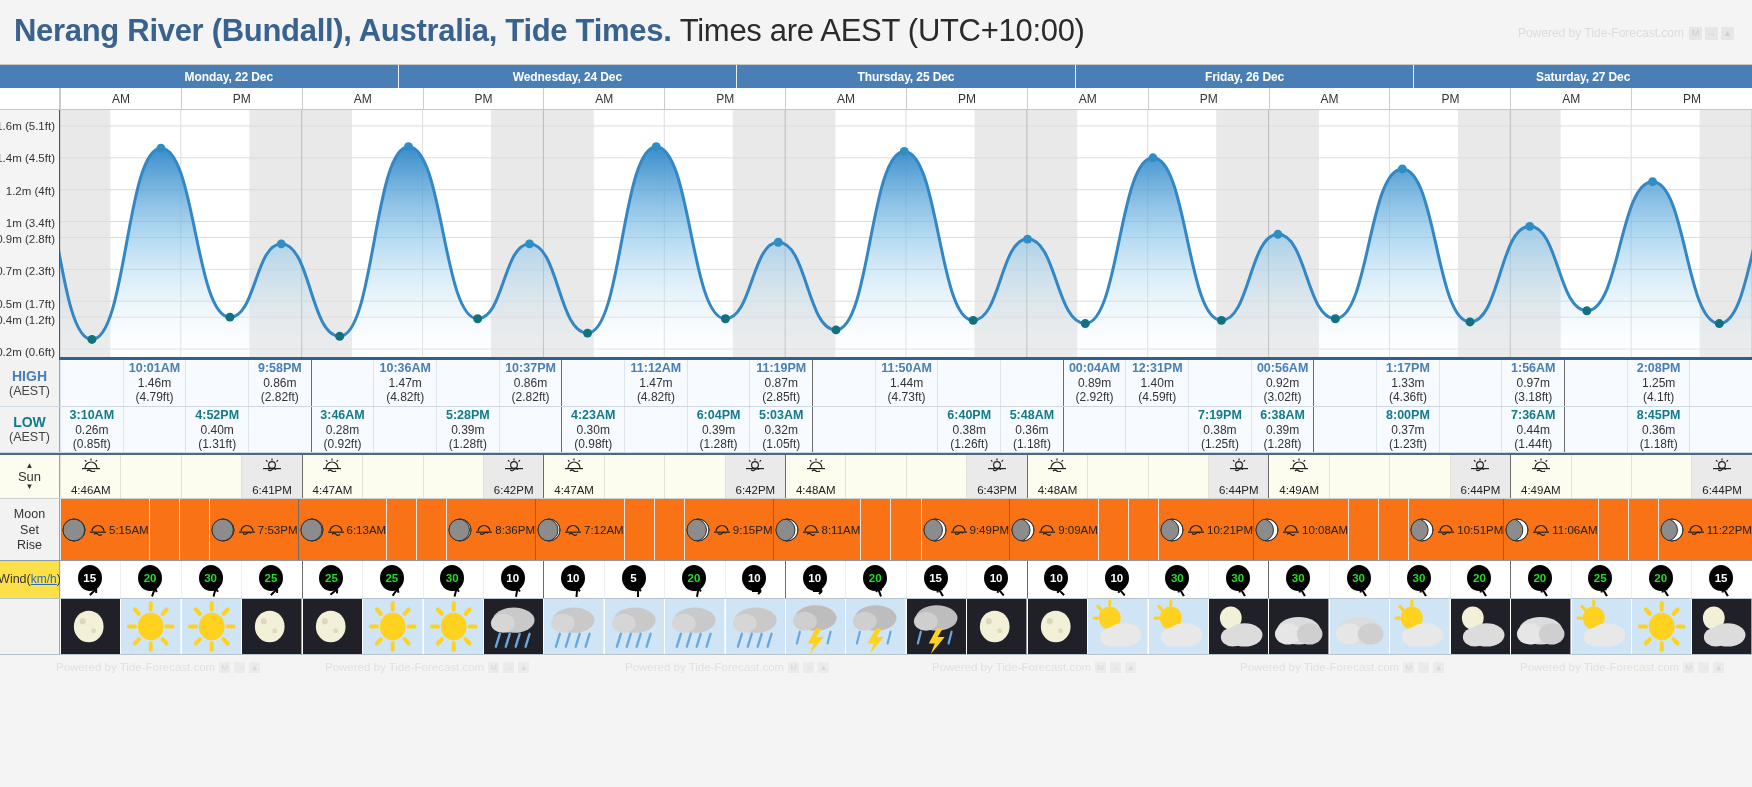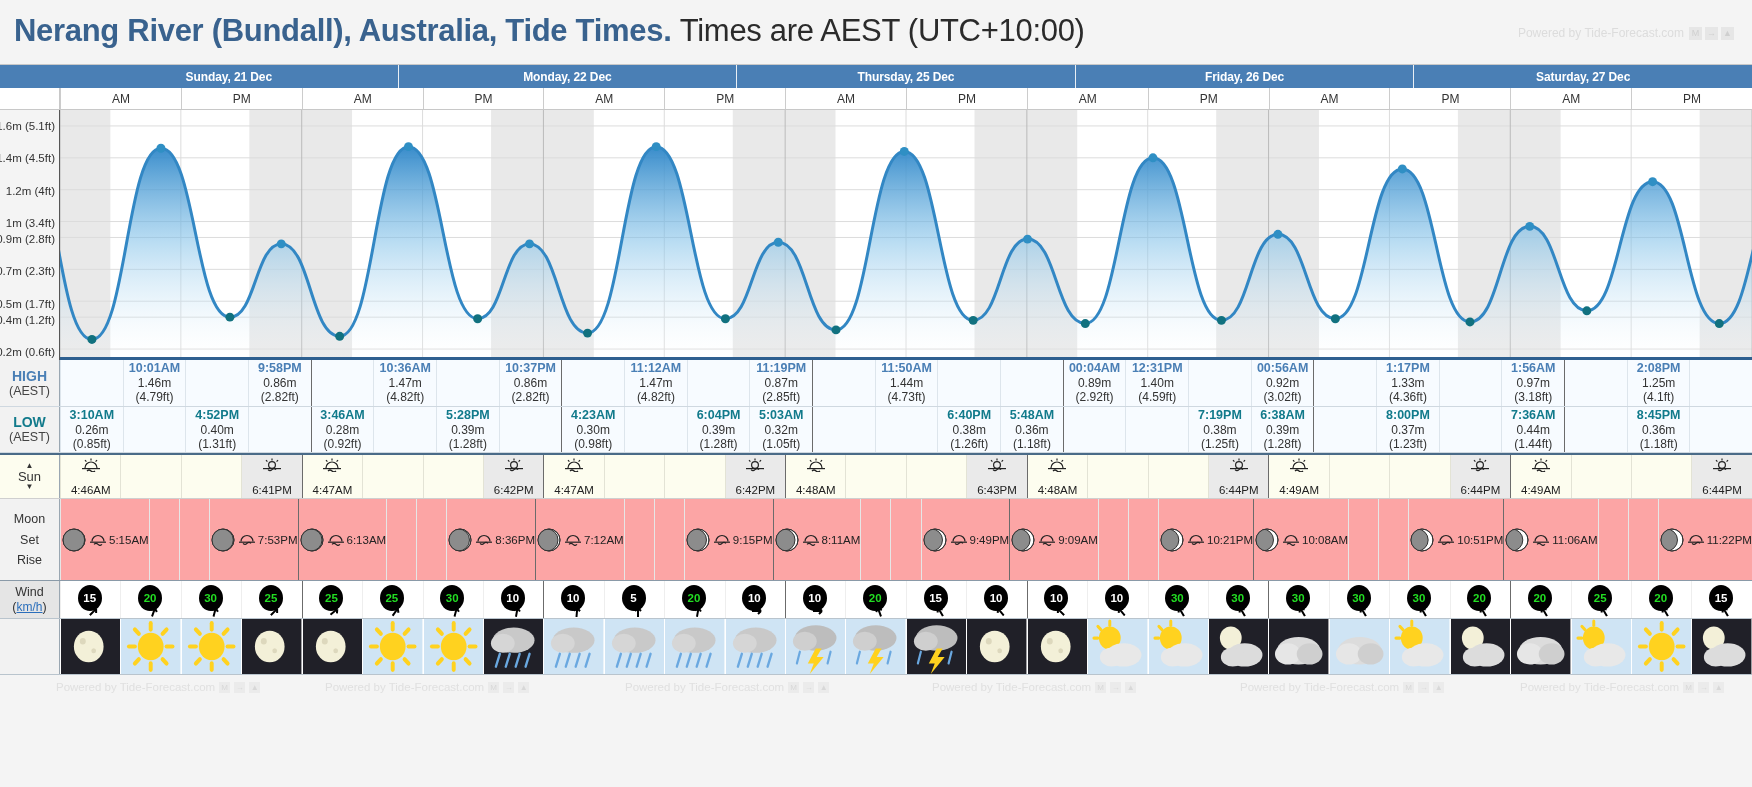--- a/index.html
+++ b/index.html
@@ -100,35 +100,35 @@
   .sunrow .lbl .ar{ font-size:8px; color:#333; }
   .scell{
     flex:1 1 0; border-left:1px solid #e3e3d5; display:flex;
     flex-direction:column; align-items:center; justify-content:center; gap:12px;
   }
   .scell.shade{ background:#eaeaea; }
   .scell.dayend{ border-left:1px solid #6b6b6b; }
   .scell .t{ font-size:11.5px; color:#222; }
 
   
-  .moonrow{ display:flex; width:1752px; height:82px; background:#fca5a5;
+  .moonrow{ display:flex; width:1752px; height:62px; background:#f97316;
             border-bottom:1px solid #8a9aa8; }
   .moonrow .lbl{ background:#f2f2f2; flex-direction:column; justify-content:space-evenly;
                  font-size:12.5px; color:#333; padding:6px 0;}
   .mcell{
     flex:1 1 0; border-left:1px solid #e6e6e6; display:flex; 
     align-items:center; justify-content:space-evenly; padding:4px 0;
   }
   .mcell.dayend{ border-left:1px solid #6b6b6b; }
   .mcell .t{ font-size:11.5px; color:#222; }
 
   
   .windrow{ display:flex; width:1752px; height:38px; background:#fff;
             border-bottom:1px solid #b9c4cd;}
-  .windrow .lbl{ background:#e5e5e5; flex-direction:column; line-height:1.2; font-size:12.5px;}
+  .windrow .lbl{ background:#fde047; line-height:1.2; font-size:12.5px;}
   .windrow .lbl a{ color:#2a6ebb; text-decoration:underline; font-size:12px;}
   .wcell{ flex:1 1 0; border-left:1px solid #eee; display:flex;
           align-items:center; justify-content:center; position:relative; }
   .wcell.dayend{ border-left:1px solid #6b6b6b; }
   .wbadge{ position:relative; width:30px; height:30px; }
   .wbadge .disc{
     position:absolute; left:2px; top:0; width:24px; height:26px; border-radius:50%;
     background:#000; color:#0f0; font-size:11.5px; font-weight:bold;
     display:flex; align-items:center; justify-content:center;
   }
@@ -167,22 +167,22 @@
         <i>▲</i>
       </span>
     </div>
   </div>
 
   <div class="grid">
 
     <div class="rowline dayhdr">
       <div class="lbl"></div>
       <div id="dayhdr-cells" style="display:flex;flex:1 1 0">
-          <div class="daycell">Sunday, 21 Dec</div>
           <div class="daycell">Monday, 22 Dec</div>
+          <div class="daycell">Wednesday, 24 Dec</div>
           <div class="daycell">Thursday, 25 Dec</div>
           <div class="daycell">Friday, 26 Dec</div>
           <div class="daycell">Saturday, 27 Dec</div>
         </div>
     </div>
 
     <div class="rowline ampmhdr">
       <div class="lbl"></div>
       <div id="ampm-cells" style="display:flex;flex:1 1 0">
           <div class="halfcell">AM</div>

